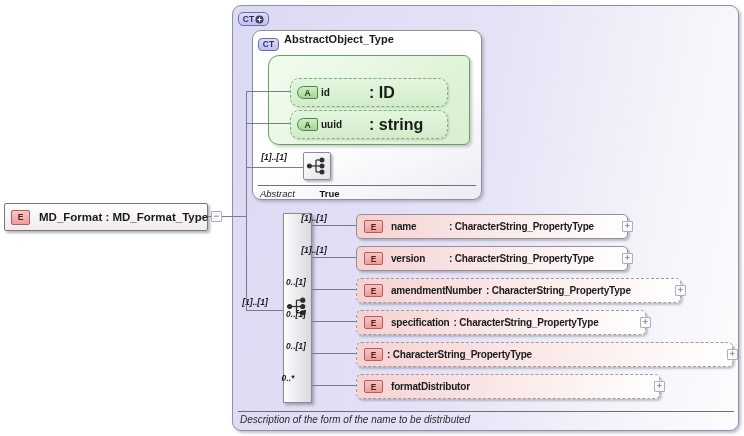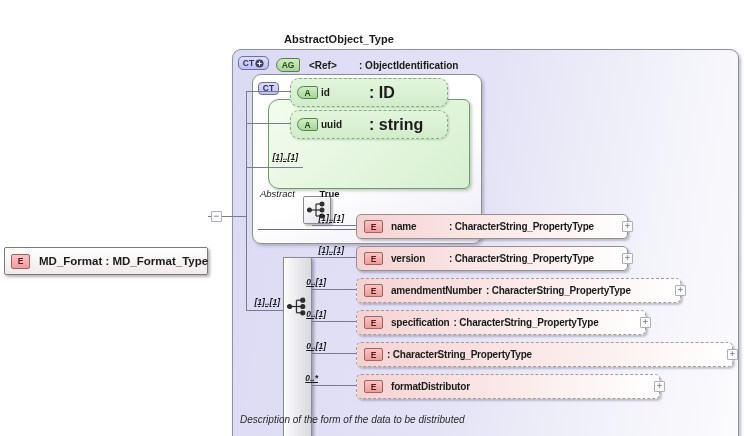--- a/index.html
+++ b/index.html
@@ -1,25 +1,25 @@
 <!DOCTYPE html>
 <html><head>
 <meta charset="utf-8">
 <style>
   html,body{margin:0;padding:0;background:#fff;}
   #canvas{
     position:relative;width:744px;height:436px;background:#ffffff;overflow:hidden;
     font-family:"Liberation Sans","DejaVu Sans",sans-serif;color:#1b1b1b;
   }
-  .abs{position:absolute;box-sizing:border-box;margin-top:44px;}
+  .abs{position:absolute;box-sizing:border-box;}
   
   .hline{position:absolute;height:1px;background:#7b7b90;}
   .vline{position:absolute;width:1px;background:#7b7b90;}
   
-  .card-lbl{position:absolute;font-style:italic;font-weight:bold;font-size:8.5px;color:#17171c;text-align:right;white-space:nowrap;text-decoration:underline;}
+  .card-lbl{position:absolute;font-style:italic;font-weight:bold;font-size:8.5px;color:#17171c;text-align:center;white-space:nowrap;}
   
   .badge{display:inline-flex;align-items:center;justify-content:center;flex:none;
          font-weight:bold;font-size:8.5px;box-sizing:border-box;}
   .badge-e{width:19px;height:13px;border:1px solid #a86060;border-radius:2px;
            background:linear-gradient(180deg,#f9c4c4,#ef9c9c);color:#571d1d;}
   .badge-ct{width:21px;height:13px;border:1px solid #6b6bad;border-radius:4px;
             background:linear-gradient(180deg,#dedef8,#bfbfee);color:#2c2c6e;}
   .badge-ctp{width:31px;height:14px;border:1px solid #6b6bad;border-radius:5px;gap:1px;
             background:linear-gradient(180deg,#dedef8,#bfbfee);color:#2c2c6e;}
   .badge-ag{width:24px;height:14px;border:1px solid #53814f;border-radius:7px 2px 2px 7px;
@@ -119,25 +119,20 @@
     </span>
   </div>
 
   <div class="abs abstract-box"></div>
   <div class="abs" style="left:258px;top:33px;">
     <span class="badge badge-ct">CT</span>
   </div>
   <div class="abstract-title">AbstractObject_Type</div>
 
   <div class="abs ag-box"></div>
-  <div class="ag-header">
-    <span class="badge badge-ag">AG</span>
-    <span class="ag-name">&lt;Ref&gt;</span>
-    <span class="ag-type">: ObjectIdentification</span>
-  </div>
 
   <div class="attr-row" style="top:78px;">
     <span class="badge badge-a">A</span>
     <span class="attr-name">id</span>
     <span class="attr-type">: ID</span>
   </div>
   <div class="attr-row" style="top:110px;">
     <span class="badge badge-a">A</span>
     <span class="attr-name">uuid</span>
     <span class="attr-type">: string</span>
@@ -224,21 +219,21 @@
   <div class="toggle-btn" style="left:727px;top:349px;">+</div>
 
   <div class="elem-row dashed" style="left:356px;top:374px;width:295px;">
     <span class="badge badge-e">E</span>
     <span class="elem-name">formatDistributor</span>
   </div>
   <div class="card-lbl" style="left:258px;top:373px;width:60px;">0..*</div>
   <div class="toggle-btn" style="left:654px;top:381px;">+</div>
 
   <div class="abs desc-divider"></div>
-  <div class="description">Description of the form of the data to be distributed</div>
+  <div class="description">Description of the form of the name to be distributed</div>
 
   <div class="abs root-box">
     <span class="badge badge-e" style="width:19px;height:15px;">E</span>
     <span class="root-label">MD_Format : MD_Format_Type</span>
   </div>
   <div class="toggle-btn" style="left:211px;top:211px;">−</div>
 
   <div class="hline" style="left:208px;top:216px;width:3px;"></div>
   <div class="hline" style="left:222px;top:216px;width:25px;"></div>
   <div class="vline" style="left:246px;top:91px;height:220px;"></div>

